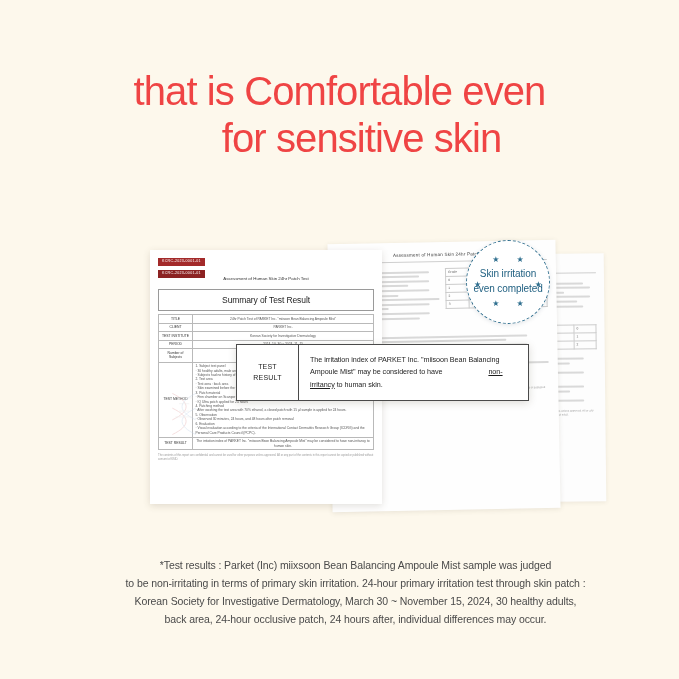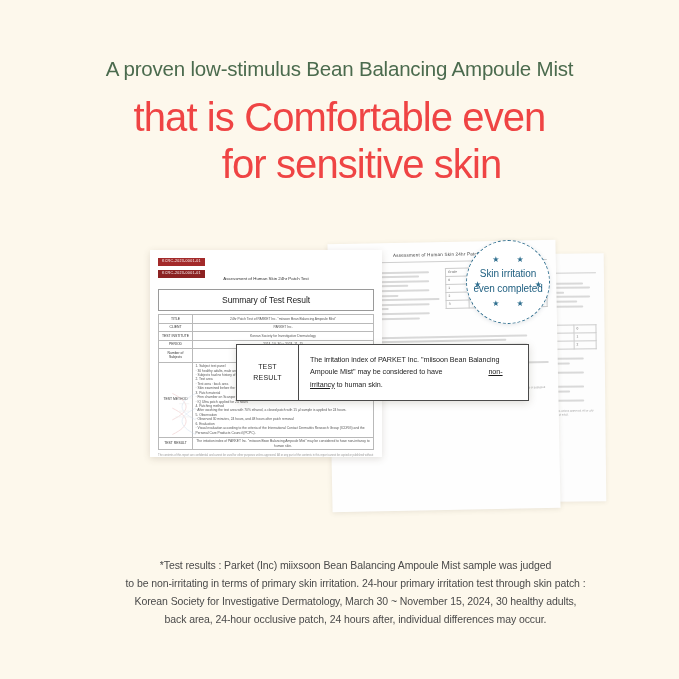--- a/index.html
+++ b/index.html
@@ -80,21 +80,21 @@
     background: #fdfdfd;
     overflow: hidden;
     padding: 10px 8px;
   }
 
   
   .paper-front {
     left: 150px;
     top: 12px;
     width: 232px;
-    height: 207px;
+    height: 254px;
     overflow: hidden;
     padding: 8px 8px 6px 8px;
     box-shadow: 0 2px 7px rgba(80,70,50,0.16);
   }
 
   
   .ln {
     height: 2px;
     background: #d9d9d9;
     margin: 2.6px 0;
@@ -313,21 +313,20 @@
     letter-spacing: -0.1px;
   }
   .footnote div { white-space: nowrap; }
 </style>
 </head>
 <body>
 
 <div class="page">
 
   <div class="headline-wrap">
-    <div class="eyebrow">A proven low-stimulus Bean Balancing Ampoule Mist</div>
     <div class="headline">
       <span class="l1">that is Comfortable even</span>
       <span class="l2">for sensitive skin</span>
     </div>
   </div>
 
   <div class="docs">
 
     <div class="paper paper-back2">
       <div class="back-head">In Patch Test</div>

